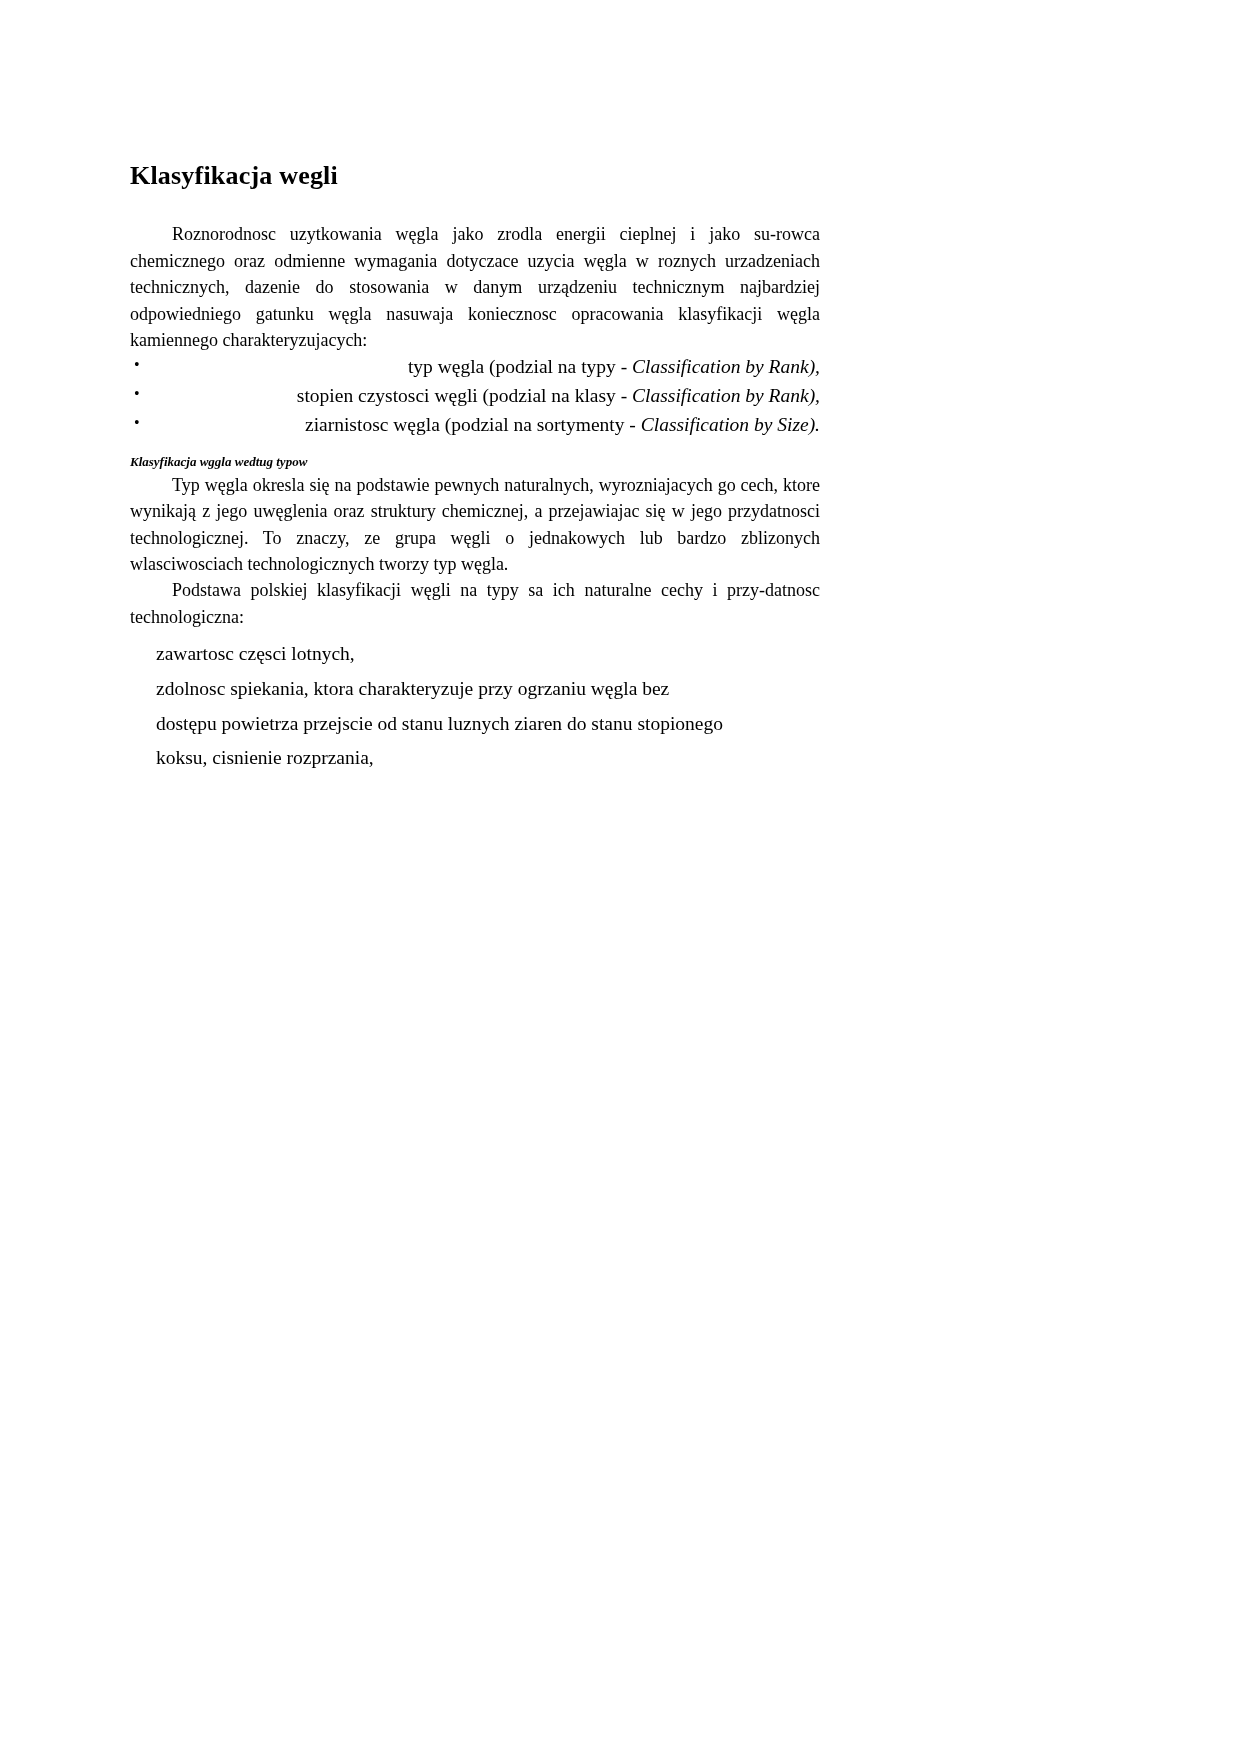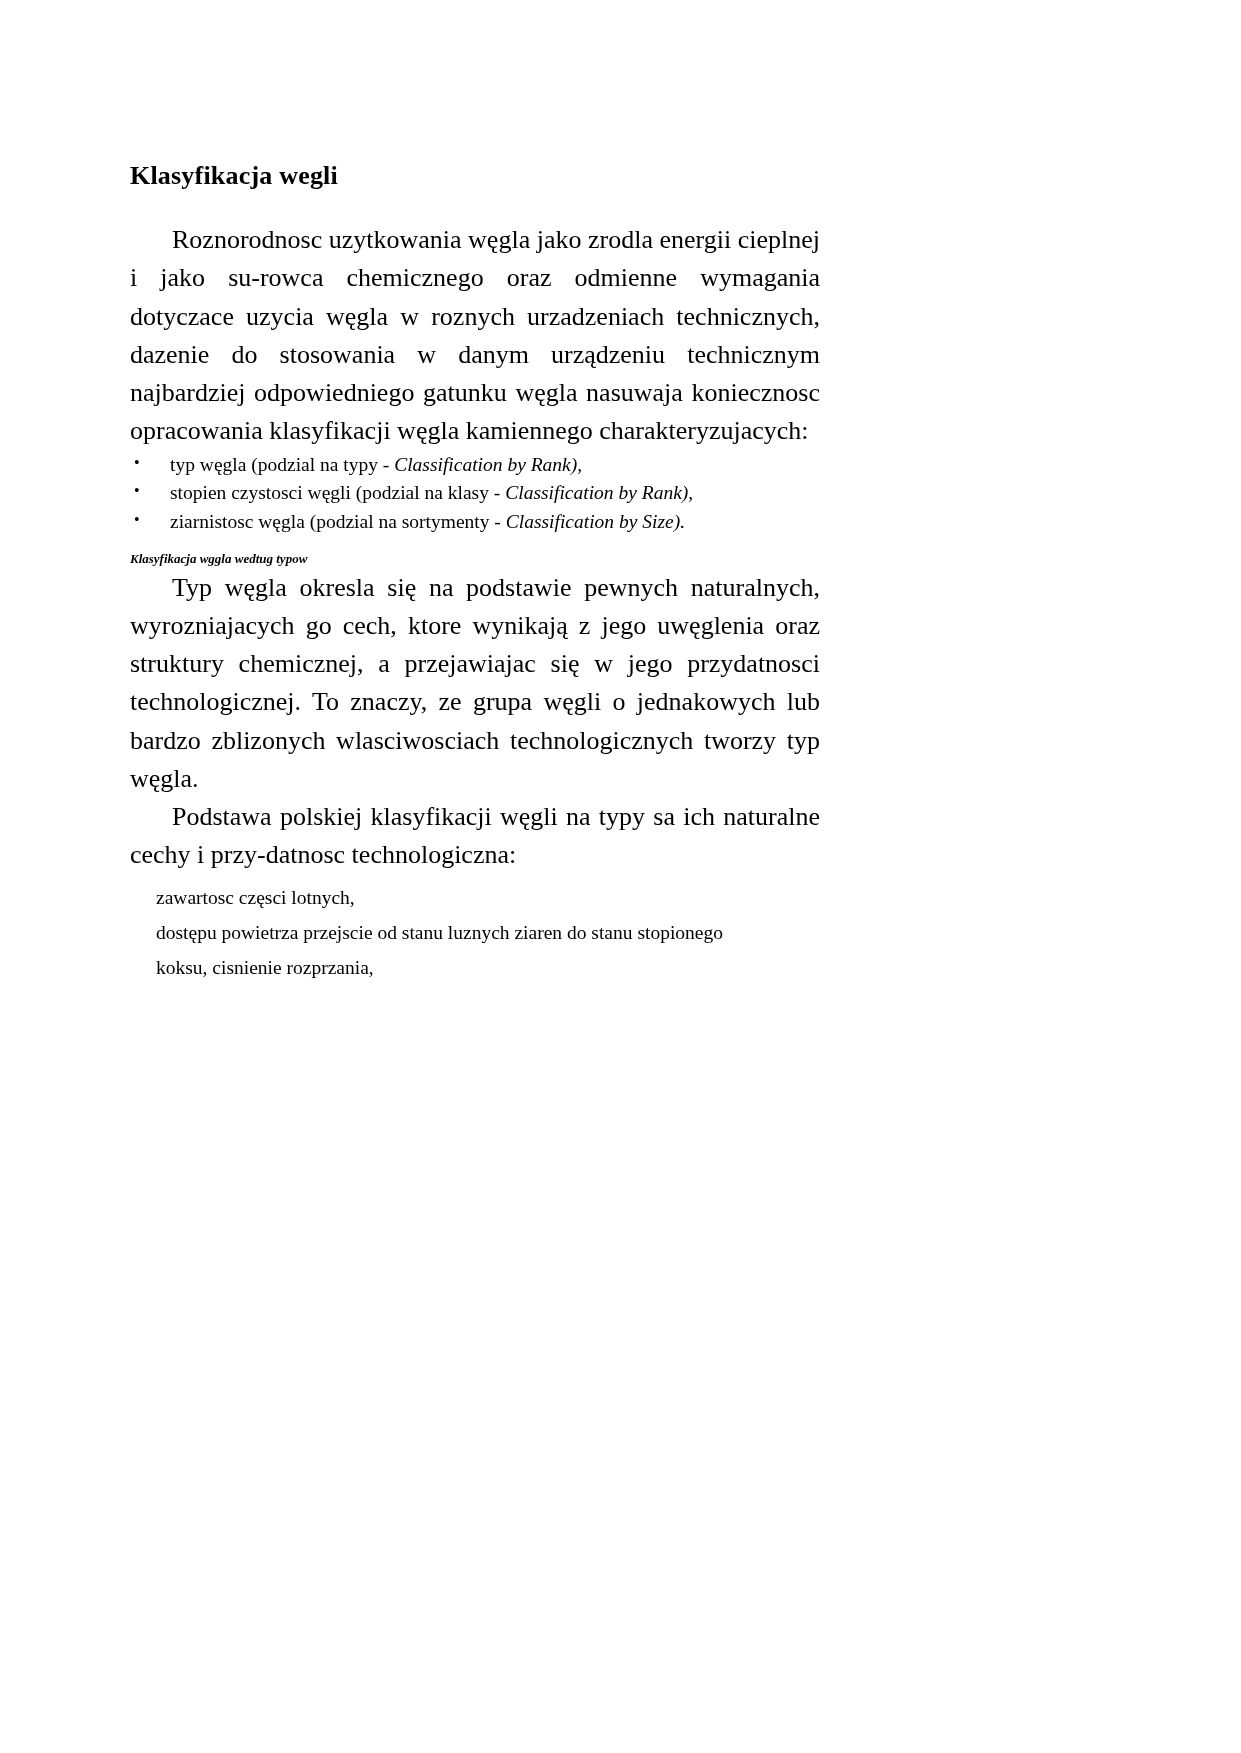--- a/index.html
+++ b/index.html
@@ -31,32 +31,33 @@
   .doc-title {
     font-family: "Liberation Serif", serif;
     font-weight: bold;
     font-size: 26px;
     line-height: 1.2;
     margin: 0 0 30px 0;
     letter-spacing: 0.2px;
   }
   p.para {
     margin: 0 0 0 0;
-    font-size: 26px;
+    font-size: 18px;
     line-height: 1.47;
     text-align: justify;
     text-justify: inter-word;
   }
   p.para.indent {
     text-indent: 42px;
   }
   .bullets {
     list-style: none;
     margin: 0;
     padding: 0;
+    text-align: right;
   }
   .bullets li {
     font-size: 19.5px;
     line-height: 1.47;
     padding-left: 40px;
     position: relative;
   }
   .bullets li::before {
     content: "\2022";
     position: absolute;
@@ -104,18 +105,19 @@
     <div class="gap-sm"></div>
 
     <p class="subhead">Klasyfikacja wggla wedtug typow</p>
 
     <p class="para indent">Typ węgla okresla się na podstawie pewnych naturalnych, wyrozniajacych go cech, ktore wynikają z jego uwęglenia oraz struktury chemicznej, a przejawiajac się w jego przydatnosci technologicznej. To znaczy, ze grupa węgli o jednakowych lub bardzo zblizonych wlasciwosciach technologicznych tworzy typ węgla.</p>
 
     <p class="para indent">Podstawa polskiej klasyfikacji węgli na typy sa ich naturalne cechy i przy-datnosc technologiczna:</p>
 
     <div class="plain-block">
       <div class="line">zawartosc częsci lotnych,</div>
+      <div class="line">zdolnosc spiekania, ktora charakteryzuje przy ogrzaniu węgla bez</div>
       <div class="line">dostępu powietrza przejscie od stanu luznych ziaren do stanu stopionego</div>
       <div class="line">koksu, cisnienie rozprzania,</div>
     </div>
 
   </div>
 </div>
 
 </body></html>

